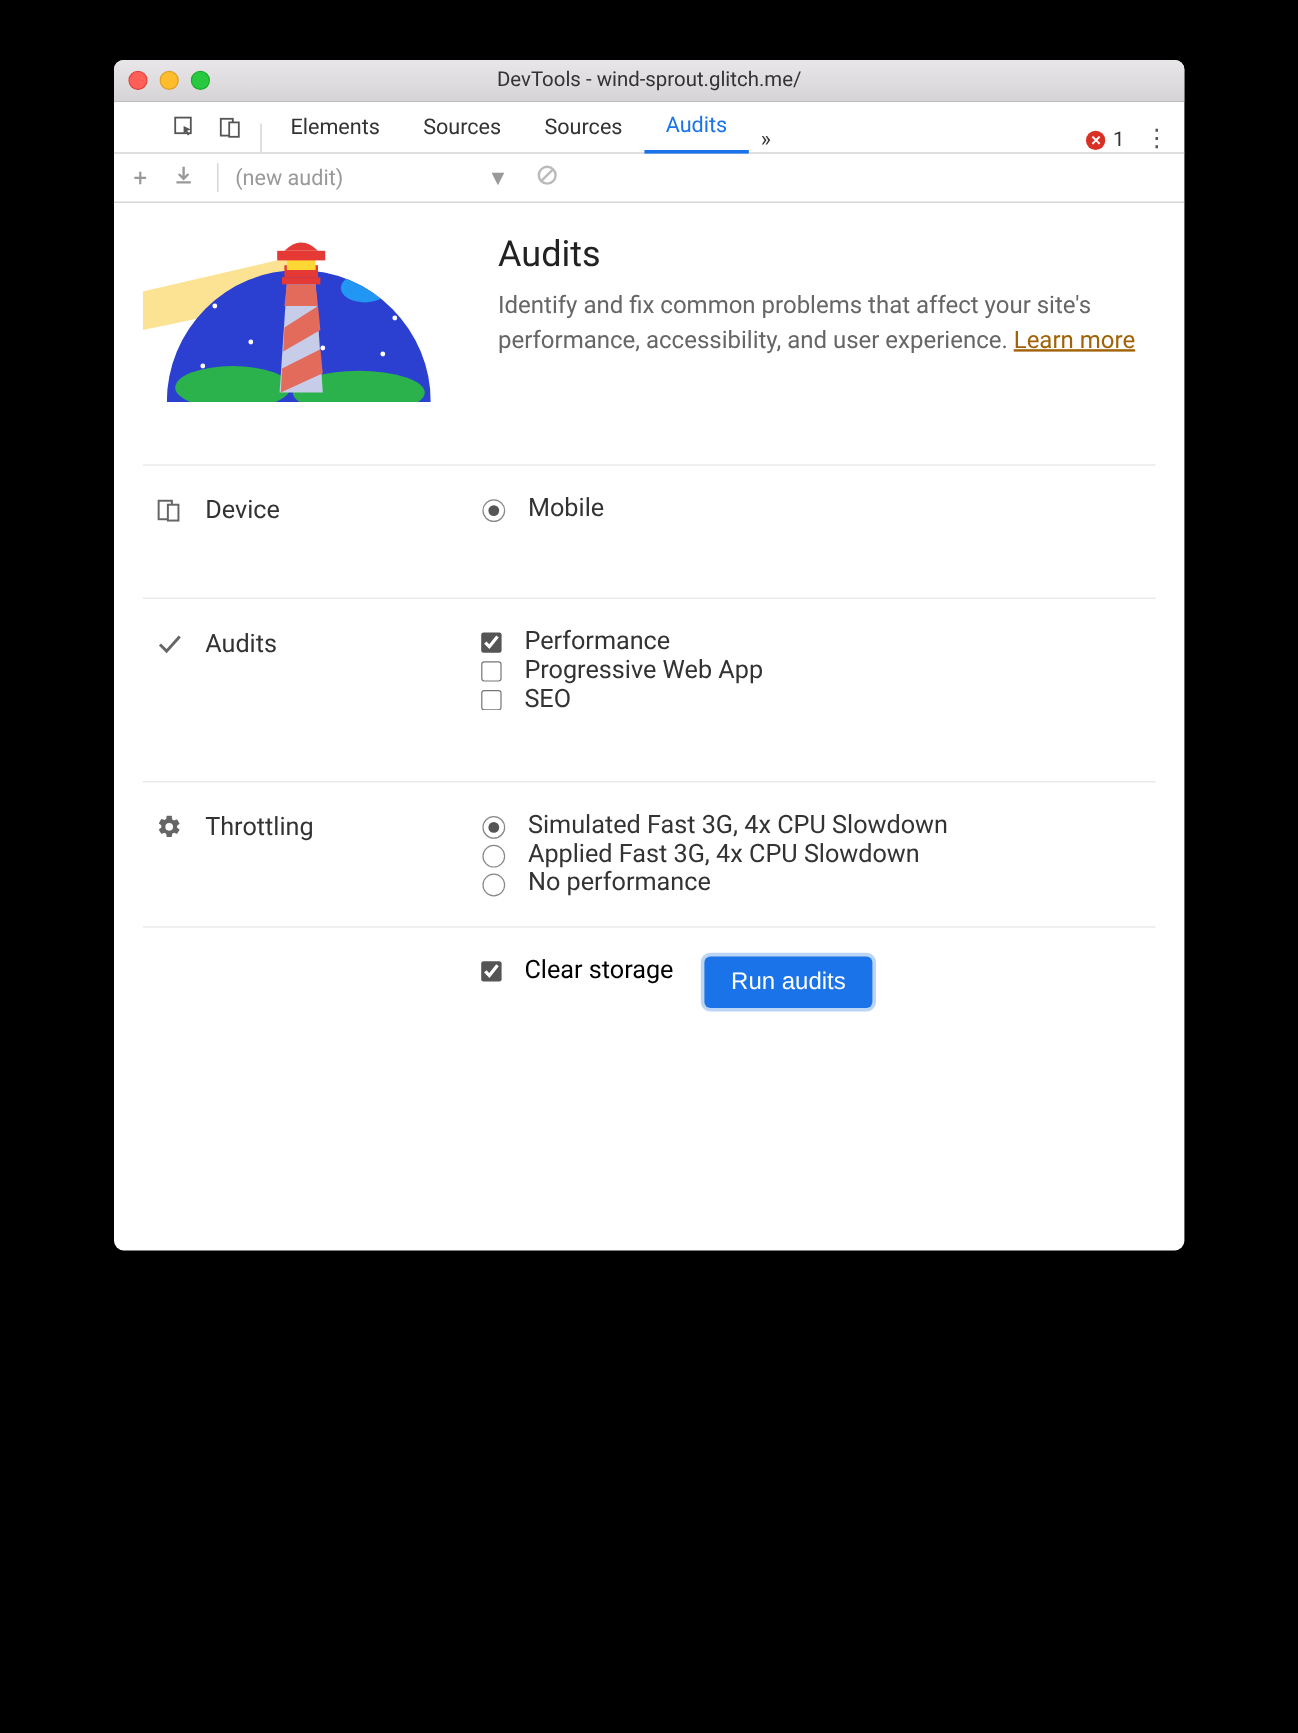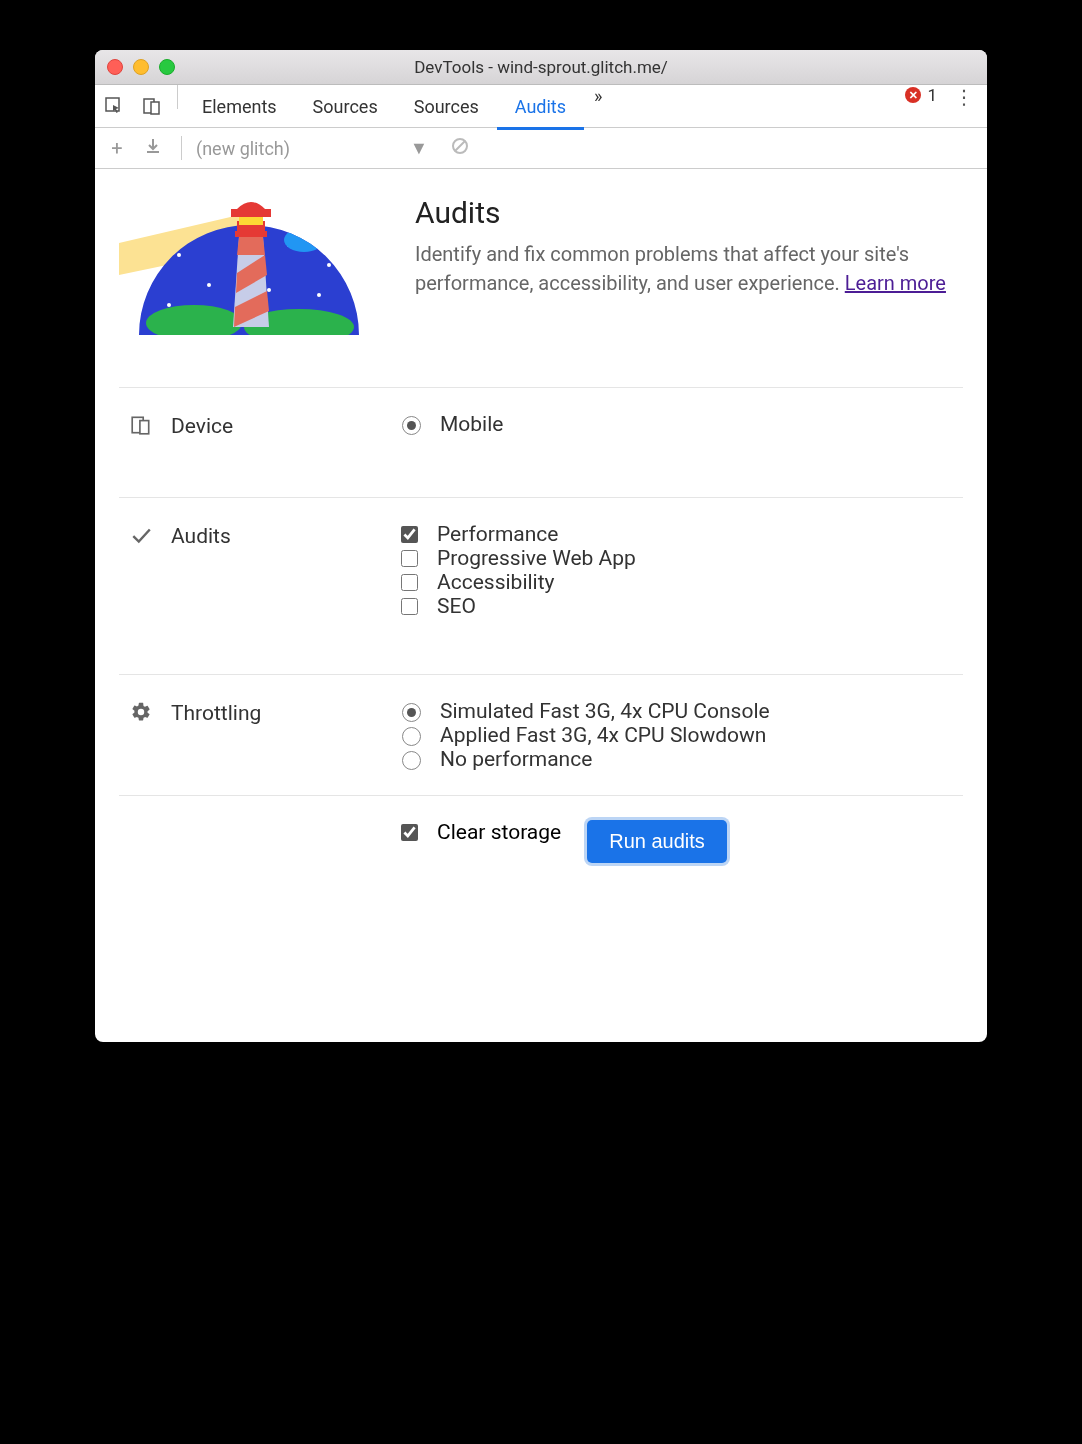--- a/index.html
+++ b/index.html
@@ -9,21 +9,21 @@
 
 .titlebar{height:34px;background:linear-gradient(#e8e6e8,#d6d4d6);display:flex;align-items:center;position:relative;border-bottom:1px solid #bcbcbc;}
 .traffic{display:flex;gap:10px;margin-left:12px;}
 .tl{width:14px;height:14px;border-radius:50%;}
 .tl.red{background:#ff5f57;border:1px solid #e0443e;}
 .tl.yel{background:#ffbd2e;border:1px solid #dea123;}
 .tl.grn{background:#28c940;border:1px solid #1aad2b;}
 .wtitle{position:absolute;left:0;right:0;text-align:center;font-size:17px;color:#333;pointer-events:none;font-weight:400;}
 
 
-.tabstrip{height:42px;border-bottom:1px solid #ccc;display:flex;align-items:flex-start;font-size:18px;color:#333;}
+.tabstrip{height:42px;border-bottom:1px solid #ccc;display:flex;align-items:flex-end;font-size:18px;color:#333;padding-left:40px;}
 .ts-icon{width:38px;height:42px;display:flex;align-items:center;justify-content:center;color:#555;}
 .ts-sep{width:1px;height:24px;background:#ccc;margin:0 6px;}
 .tab{padding:0 18px;height:42px;display:flex;align-items:center;cursor:pointer;color:#333;}
 .tab.active{color:#1a73e8;border-bottom:3px solid #1a73e8;margin-bottom:-1px;}
 .chev{padding:0 10px;color:#333;}
 .flex{flex:1;}
 .errbadge{display:flex;align-items:center;gap:6px;font-size:17px;color:#333;margin-right:10px;}
 .errdot{width:16px;height:16px;background:#d93025;border-radius:50%;display:inline-flex;align-items:center;justify-content:center;color:#fff;font-size:11px;font-weight:bold;}
 .kebab{width:34px;text-align:center;color:#555;font-size:20px;margin-right:6px;}
 
@@ -31,21 +31,21 @@
 .toolbar{height:40px;border-bottom:1px solid #ccc;display:flex;align-items:center;color:#999;font-size:18px;padding-left:8px;gap:8px;}
 .tb-icon{width:28px;text-align:center;color:#999;font-size:20px;}
 .newaudit{color:#999;display:flex;align-items:center;gap:120px;}
 
 
 .panel{padding:26px 24px 30px 24px;}
 .hero{display:flex;gap:36px;margin-bottom:30px;}
 .illus{width:260px;flex-shrink:0;display:flex;align-items:center;justify-content:center;}
 .herotxt h1{margin:0 0 10px 0;font-size:30px;font-weight:400;color:#222;}
 .herotxt p{margin:0;color:#666;font-size:20px;line-height:1.45;}
-.herotxt a{color:#4c1d95;text-decoration:underline;}
+.herotxt a{color:#a16207;text-decoration:underline;}
 
 .sect{display:flex;border-top:1px solid #e5e5e5;padding:24px 10px;margin-top:32px;}
 .slabel{width:268px;display:flex;align-items:flex-start;gap:18px;color:#333;font-size:21px;padding-top:2px;}
 .slabel .sicon{width:24px;text-align:center;color:#666;}
 .opts{flex:1;display:flex;flex-direction:column;font-size:21px;color:#333;}
 .opt{display:flex;align-items:center;gap:16px;}
 .radio{appearance:none;width:19px;height:19px;border:1px solid #888;border-radius:50%;position:relative;outline:none;}
 .radio:checked::after{content:"";position:absolute;left:4px;top:4px;width:9px;height:9px;border-radius:50%;background:#555;}
 .cb{width:17px;height:17px;accent-color:#555;}
 
@@ -100,21 +100,21 @@
 
   <div class="toolbar">
     <div class="tb-icon">+</div>
     <div class="tb-icon">
       <svg width="18" height="18" viewBox="0 0 18 18">
             <path d="M9 2 V11 M5 8 L9 12 L13 8 M3 15 H15" fill="none" stroke="#999" stroke-width="2"></path>
           </svg>
     </div>
     <div class="ts-sep" style="background:#ccc;"></div>
     <div class="newaudit">
-      <span>(new glitch)</span>
+      <span>(new audit)</span>
       <span>▼</span>
     </div>
     <div class="tb-icon" style="margin-left:10px;">
       <svg width="20" height="20" viewBox="0 0 20 20">
             <circle cx="10" cy="10" r="7" fill="none" stroke="#bbb" stroke-width="2"></circle>
             <line x1="5" y1="15" x2="15" y2="5" stroke="#bbb" stroke-width="2"></line>
           </svg>
     </div>
   </div>
 
@@ -194,42 +194,38 @@
         <label class="opt">
           <input type="checkbox" class="cb" checked="" style="">
           <span>Performance</span>
         </label>
         <label class="opt">
           <input type="checkbox" class="cb" style="">
           <span>Progressive Web App</span>
         </label>
         <label class="opt">
           <input type="checkbox" class="cb" style="">
-          <span>Accessibility</span>
-        </label>
-        <label class="opt">
-          <input type="checkbox" class="cb" style="">
           <span>SEO</span>
         </label>
       </div>
     </div>
 
     <div class="sect">
       <div class="slabel">
         <span class="sicon">
           <svg width="22" height="22" viewBox="0 0 24 24">
                 <path fill="#666" d="M19.14,12.94a7.14,7.14,0,0,0,.05-.94,7.14,7.14,0,0,0-.05-.94l2.03-1.58a.5.5,0,0,0,.12-.64l-1.92-3.32a.5.5,0,0,0-.61-.22l-2.39.96a7.03,7.03,0,0,0-1.62-.94l-.36-2.54A.5.5,0,0,0,13.9,2h-3.8a.5.5,0,0,0-.49.42L9.25,4.96a7.03,7.03,0,0,0-1.62.94l-2.39-.96a.5.5,0,0,0-.61.22L2.71,8.48a.5.5,0,0,0,.12.64l2.03,1.58a7.14,7.14,0,0,0-.05.94,7.14,7.14,0,0,0,.05.94L2.83,14.16a.5.5,0,0,0-.12.64l1.92,3.32a.5.5,0,0,0,.61.22l2.39-.96a7.03,7.03,0,0,0,1.62.94l.36,2.54a.5.5,0,0,0,.49.42h3.8a.5.5,0,0,0,.49-.42l.36-2.54a7.03,7.03,0,0,0,1.62-.94l2.39.96a.5.5,0,0,0,.61-.22l1.92-3.32a.5.5,0,0,0-.12-.64ZM12,15.5A3.5,3.5,0,1,1,15.5,12,3.5,3.5,0,0,1,12,15.5Z"></path>
               </svg>
         </span>
         <span>Throttling</span>
       </div>
       <div class="opts">
         <label class="opt">
           <input type="radio" class="radio" name="thr" checked="" style="">
-          <span>Simulated Fast 3G, 4x CPU Console</span>
+          <span>Simulated Fast 3G, 4x CPU Slowdown</span>
         </label>
         <label class="opt">
           <input type="radio" class="radio" name="thr" style="">
           <span>Applied Fast 3G, 4x CPU Slowdown</span>
         </label>
         <label class="opt">
           <input type="radio" class="radio" name="thr" style="">
           <span>No performance</span>
         </label>
       </div>

